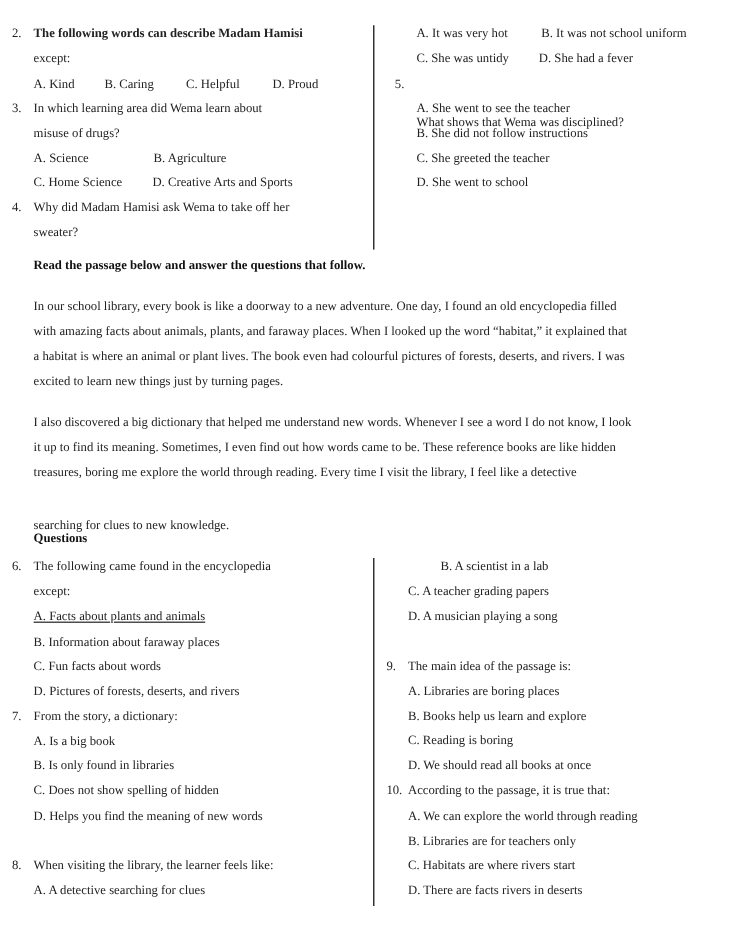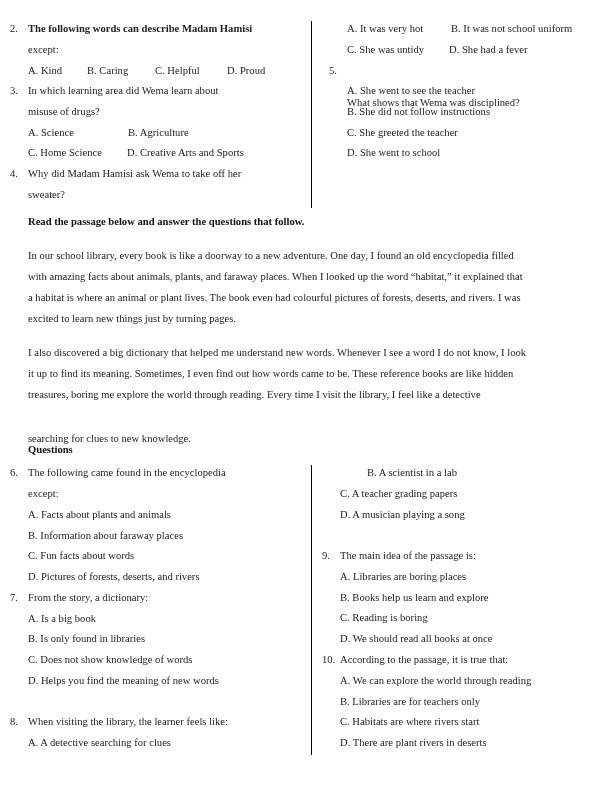--- a/index.html
+++ b/index.html
@@ -72,32 +72,32 @@
     <span class="ln" style="left:28px;top:408px;margin-top:24px;">searching for clues to new knowledge.</span>
   </div>
 
   <span class="ln b" style="left:28px;top:443px;">Questions</span>
 </div>
 
 <div>
   <span class="ln" style="left:10px;top:466px;">6.</span>
   <span class="ln" style="left:28px;top:466px;">The following came found in the encyclopedia</span>
   <span class="ln" style="left:28px;top:487px;">except:</span>
-  <span class="ln" style="left:28px;top:508px;">A. Facts about plants and animals</span>
+  <span class="ln" style="left:28px;top:508px;text-decoration:underline;">A. Facts about plants and animals</span>
   <span class="ln" style="left:28px;top:529px;">B. Information about faraway places</span>
   <span class="ln" style="left:28px;top:549px;">C. Fun facts about words</span>
   <span class="ln" style="left:28px;top:570px;">D. Pictures of forests, deserts, and rivers</span>
 </div>
 
 <div>
   <span class="ln" style="left:10px;top:591px;">7.</span>
   <span class="ln" style="left:28px;top:591px;">From the story, a dictionary:</span>
   <span class="ln" style="left:28px;top:612px;">A. Is a big book</span>
   <span class="ln" style="left:28px;top:632px;">B. Is only found in libraries</span>
-  <span class="ln" style="left:28px;top:653px;">C. Does not show knowledge of words</span>
+  <span class="ln" style="left:28px;top:653px;">C. Does not show spelling of hidden</span>
   <span class="ln" style="left:28px;top:674px;">D. Helps you find the meaning of new words</span>
 </div>
 
 <div>
   <span class="ln" style="left:10px;top:715px;">8.</span>
   <span class="ln" style="left:28px;top:715px;">When visiting the library, the learner feels like:</span>
   <span class="ln" style="left:28px;top:736px;">A. A detective searching for clues</span>
 
   <span class="ln" style="left:340px;top:466px;margin-left:27px;">B. A scientist in a lab</span>
   <span class="ln" style="left:340px;top:487px;">C. A teacher grading papers</span>
@@ -112,14 +112,14 @@
   <span class="ln" style="left:340px;top:611px;">C. Reading is boring</span>
   <span class="ln" style="left:340px;top:632px;">D. We should read all books at once</span>
 </div>
 
 <div>
   <span class="ln" style="left:322px;top:653px;">10.</span>
   <span class="ln" style="left:340px;top:653px;">According to the passage, it is true that:</span>
   <span class="ln" style="left:340px;top:674px;">A. We can explore the world through reading</span>
   <span class="ln" style="left:340px;top:695px;">B. Libraries are for teachers only</span>
   <span class="ln" style="left:340px;top:715px;">C. Habitats are where rivers start</span>
-  <span class="ln" style="left:340px;top:736px;">D. There are plant rivers in deserts</span>
+  <span class="ln" style="left:340px;top:736px;">D. There are facts rivers in deserts</span>
 </div>
 
 </body></html>

